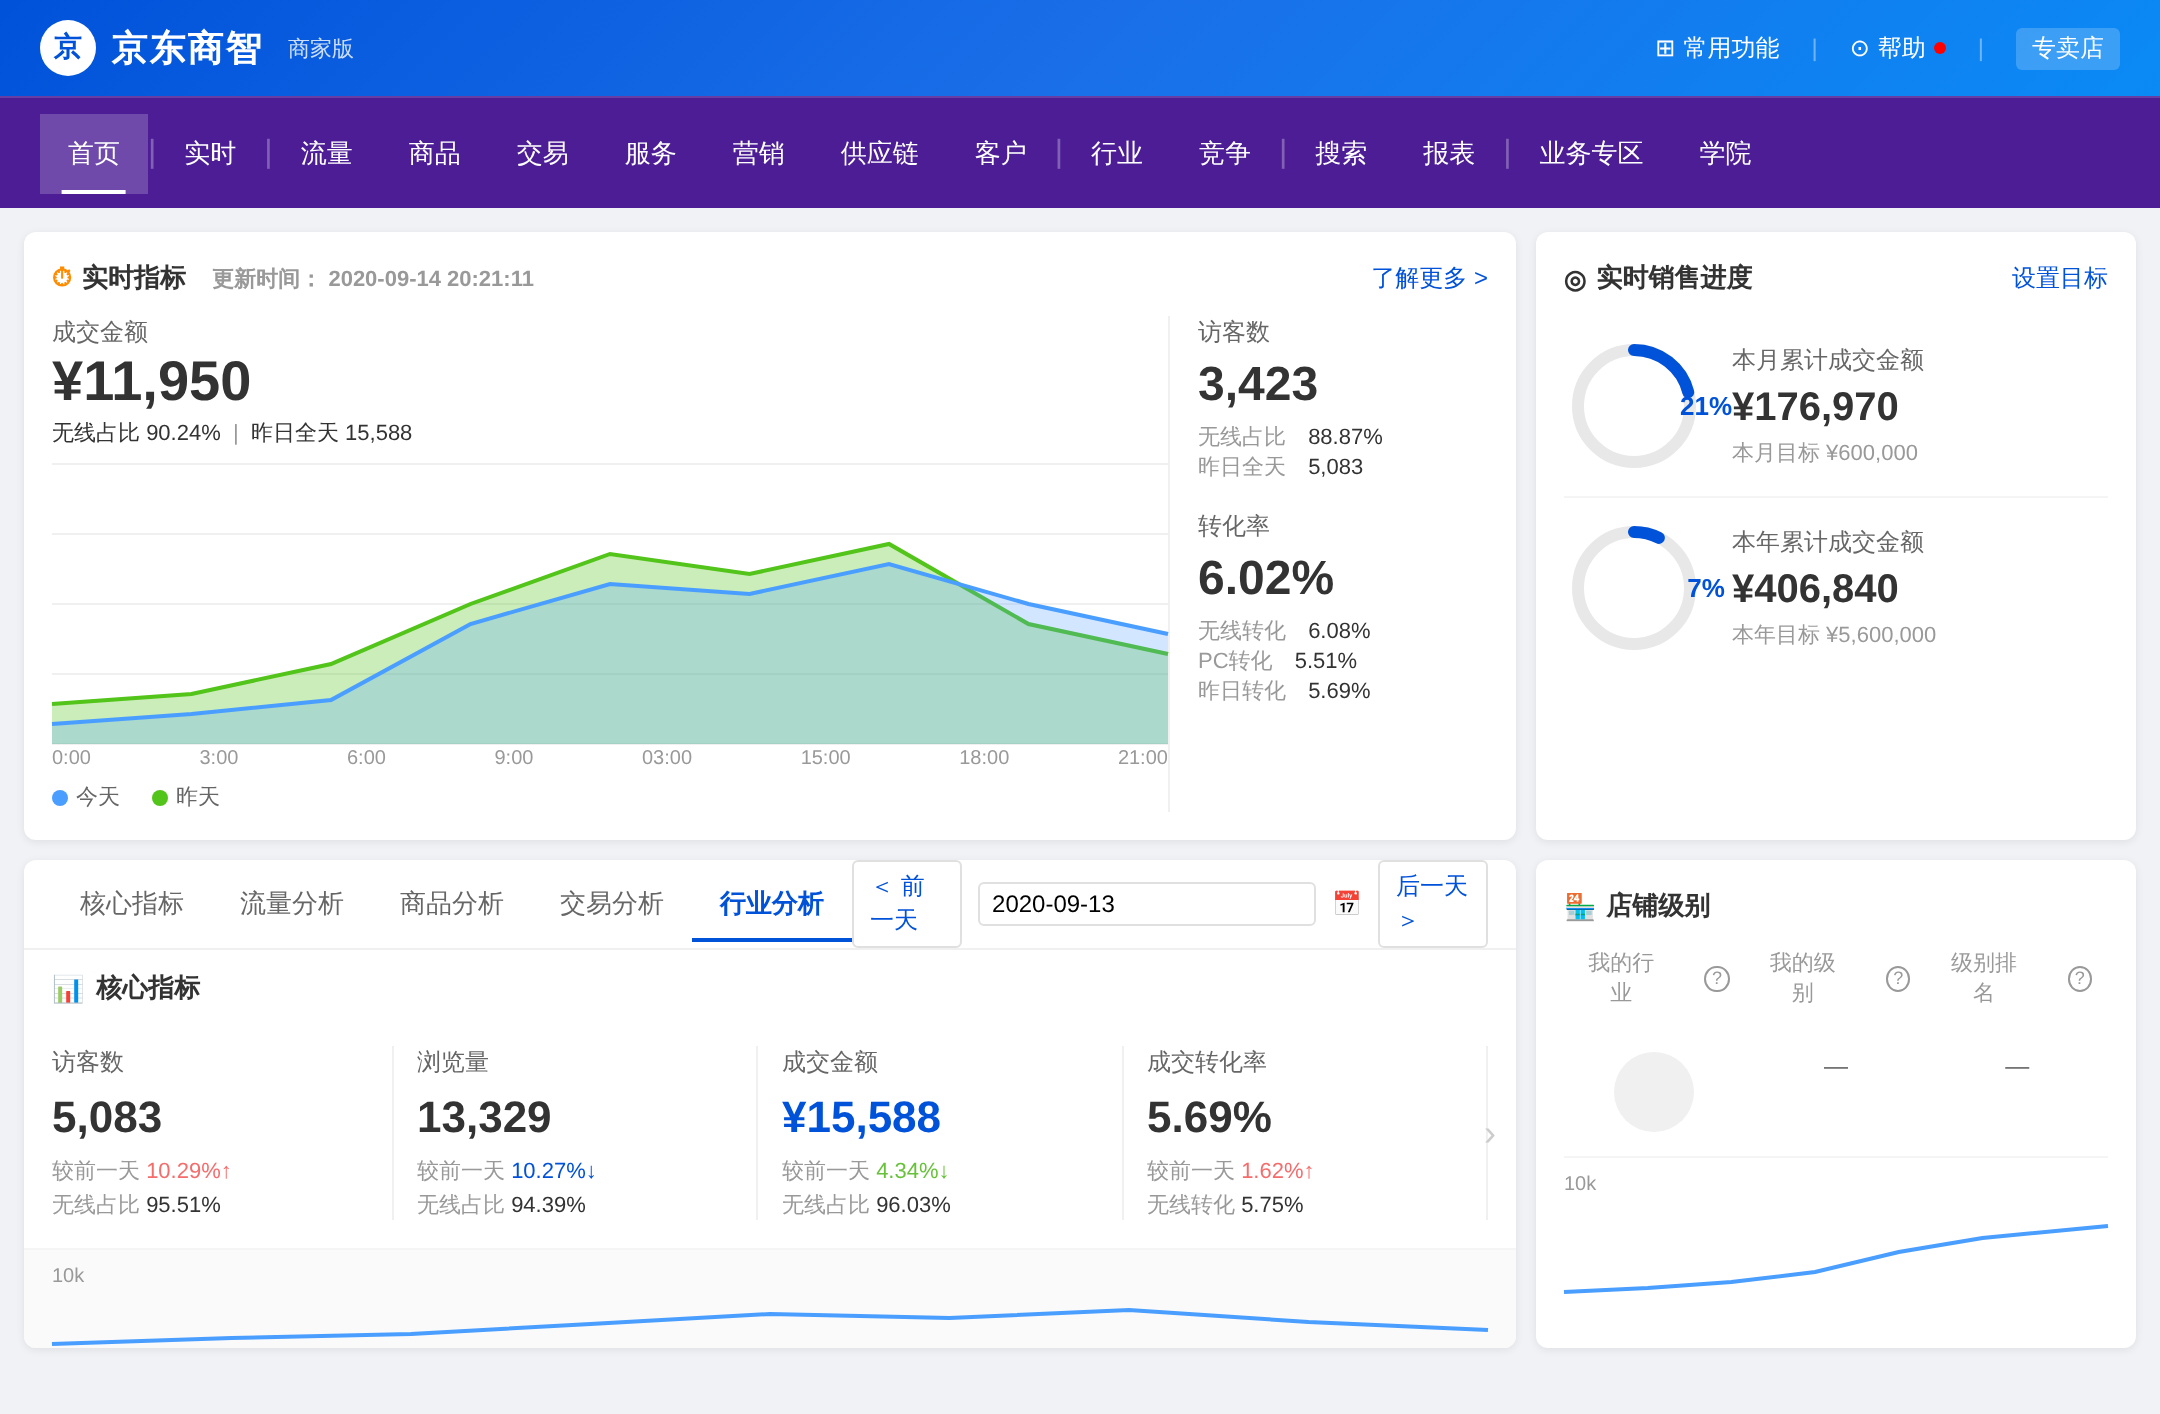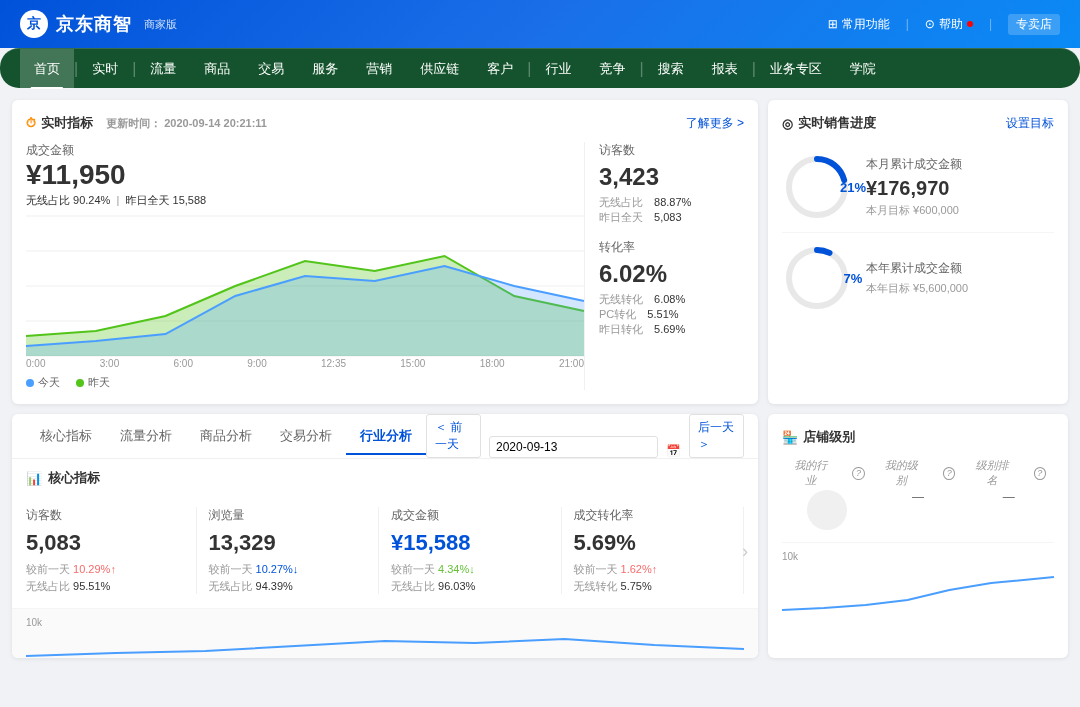--- a/index.html
+++ b/index.html
@@ -12,21 +12,21 @@
     .logo-icon span { color: #0052d9; font-size: 14px; font-weight: bold; }
     .logo-text { color: white; font-size: 18px; font-weight: bold; letter-spacing: 1px; }
     .logo-badge { color: rgba(255,255,255,0.8); font-size: 11px; margin-left: 4px; }
     .header-right { margin-left: auto; display: flex; align-items: center; gap: 16px; color: white; font-size: 12px; }
     .header-btn { display: flex; align-items: center; gap: 4px; cursor: pointer; }
     .red-dot { width: 6px; height: 6px; background: red; border-radius: 50%; }
     .shop-name { background: rgba(255,255,255,0.2); padding: 2px 8px; border-radius: 3px; color: white; }
     .divider-v { color: rgba(255,255,255,0.4); }
 
     
-    .nav { background: #14532d; padding: 0 20px; display: flex; align-items: center; height: 40px; border-top: 1px solid rgba(255,255,255,0.15); border-radius: 19px; }
+    .nav { background: #4c1d95; padding: 0 20px; display: flex; align-items: center; height: 56px; border-top: 1px solid rgba(255,255,255,0.15); }
     .nav-item { color: white; padding: 0 14px; height: 40px; display: flex; align-items: center; cursor: pointer; font-size: 13px; position: relative; white-space: nowrap; }
     .nav-item.active { background: rgba(255,255,255,0.2); }
     .nav-item.active::after { content: ''; position: absolute; bottom: 0; left: 50%; transform: translateX(-50%); width: 60%; height: 2px; background: white; }
     .nav-sep { color: rgba(255,255,255,0.3); font-size: 16px; }
 
     
     .main { padding: 12px; display: flex; flex-direction: column; gap: 10px; }
 
     
     .top-row { display: flex; gap: 10px; }
@@ -77,21 +77,21 @@
     .bottom-row { display: flex; gap: 10px; }
     .bottom-left { flex: 1; min-width: 0; }
     .bottom-right { width: 300px; flex-shrink: 0; }
 
     
     .tabs-card { background: white; border-radius: 6px; box-shadow: 0 1px 4px rgba(0,0,0,0.08); overflow: hidden; }
     .tabs-header { display: flex; align-items: center; padding: 0 14px; border-bottom: 1px solid #f0f0f0; }
     .tab-item { padding: 10px 14px; font-size: 13px; color: #666; cursor: pointer; position: relative; white-space: nowrap; }
     .tab-item.active { color: #0052d9; font-weight: bold; }
     .tab-item.active::after { content: ''; position: absolute; bottom: 0; left: 0; right: 0; height: 2px; background: #0052d9; }
-    .tab-date { margin-left: auto; display: flex; align-items: flex-end; gap: 8px; font-size: 12px; color: #333; }
+    .tab-date { margin-left: auto; display: flex; align-items: center; gap: 8px; font-size: 12px; color: #333; }
     .tab-nav-btn { color: #0052d9; cursor: pointer; padding: 4px 8px; border: 1px solid #e0e0e0; border-radius: 3px; font-size: 12px; }
     .date-input { border: 1px solid #e0e0e0; border-radius: 3px; padding: 3px 6px; font-size: 12px; }
 
     
     .metrics-grid { display: flex; padding: 14px; gap: 0; position: relative; }
     .metric-col { flex: 1; padding: 0 12px; border-right: 1px solid #f0f0f0; }
     .metric-col:first-child { padding-left: 0; }
     .metric-col:last-child { border-right: none; }
     .metric-name { font-size: 12px; color: #666; margin-bottom: 6px; }
     .metric-value { font-size: 22px; font-weight: bold; color: #333; }
@@ -100,21 +100,21 @@
     .up { color: #f56c6c; }
     .down { color: #67c23a; }
     .arrow-up::after { content: '↑'; }
     .metric-next { position: absolute; right: 10px; top: 50%; transform: translateY(-50%); color: #ccc; font-size: 18px; cursor: pointer; }
 
     
     .shop-card { background: white; border-radius: 6px; padding: 14px; box-shadow: 0 1px 4px rgba(0,0,0,0.08); }
     .shop-card-header { display: flex; align-items: center; gap: 5px; margin-bottom: 12px; font-size: 13px; font-weight: bold; }
     .shop-cols { display: flex; gap: 0; }
     .shop-col { flex: 1; text-align: center; padding: 0 8px; }
-    .shop-col-title { font-size: 11px; color: #999; margin-bottom: 2px; display: flex; align-items: center; justify-content: center; gap: 21px; font-style: italic; }
+    .shop-col-title { font-size: 11px; color: #999; margin-bottom: 22px; display: flex; align-items: center; justify-content: center; gap: 21px; }
     .shop-col-value { font-size: 12px; color: #666; }
     .info-icon { width: 13px; height: 13px; border-radius: 50%; border: 1px solid #999; display: inline-flex; align-items: center; justify-content: center; font-size: 9px; color: #999; cursor: pointer; }
 
     
     svg { overflow: visible; }
   </style>
 </head>
 <body>
 
 <div class="header">
@@ -214,21 +214,21 @@
               <path d="M0,130 L65,125 L130,118 L195,80 L260,60 L325,65 L390,50 L455,70 L520,85 L520,140 L0,140 Z" fill="rgba(74,158,255,0.25)" stroke="none"></path>
               <path d="M0,130 L65,125 L130,118 L195,80 L260,60 L325,65 L390,50 L455,70 L520,85" fill="none" stroke="#4a9eff" stroke-width="2"></path>
             </svg>
           </div>
 
           <div style="display:flex; justify-content:space-between; padding: 0 0; margin-top:2px;">
             <span style="font-size:10px;color:#999;">0:00</span>
             <span style="font-size:10px;color:#999;">3:00</span>
             <span style="font-size:10px;color:#999;">6:00</span>
             <span style="font-size:10px;color:#999;">9:00</span>
-            <span style="font-size:10px;color:#999;">12:35</span>
+            <span style="font-size:10px;color:#999;">03:00</span>
             <span style="font-size:10px;color:#999;">15:00</span>
             <span style="font-size:10px;color:#999;">18:00</span>
             <span style="font-size:10px;color:#999;">21:00</span>
           </div>
 
           <div class="chart-legend">
             <div class="legend-item">
               <div class="legend-dot" style="background:#4a9eff;"></div>
               <span>今天</span>
             </div>
@@ -288,20 +288,21 @@
       <div class="progress-item">
         <div class="circle-container">
           <svg width="70" height="70" viewBox="0 0 70 70">
             <circle cx="35" cy="35" r="28" fill="none" stroke="#e8e8e8" stroke-width="6"></circle>
             <circle cx="35" cy="35" r="28" fill="none" stroke="#0052d9" stroke-width="6" stroke-dasharray="175.93" stroke-dashoffset="163" transform="rotate(-90 35 35)" stroke-linecap="round"></circle>
           </svg>
           <div class="circle-label">7%</div>
         </div>
         <div class="progress-info">
           <div class="progress-title">本年累计成交金额</div>
+          <div class="progress-value">¥406,840</div>
           <div class="progress-target">本年目标 ¥5,600,000</div>
         </div>
       </div>
     </div>
   </div>
 
   <div class="bottom-row">
     <div class="bottom-left">
 
       <div class="tabs-card">

